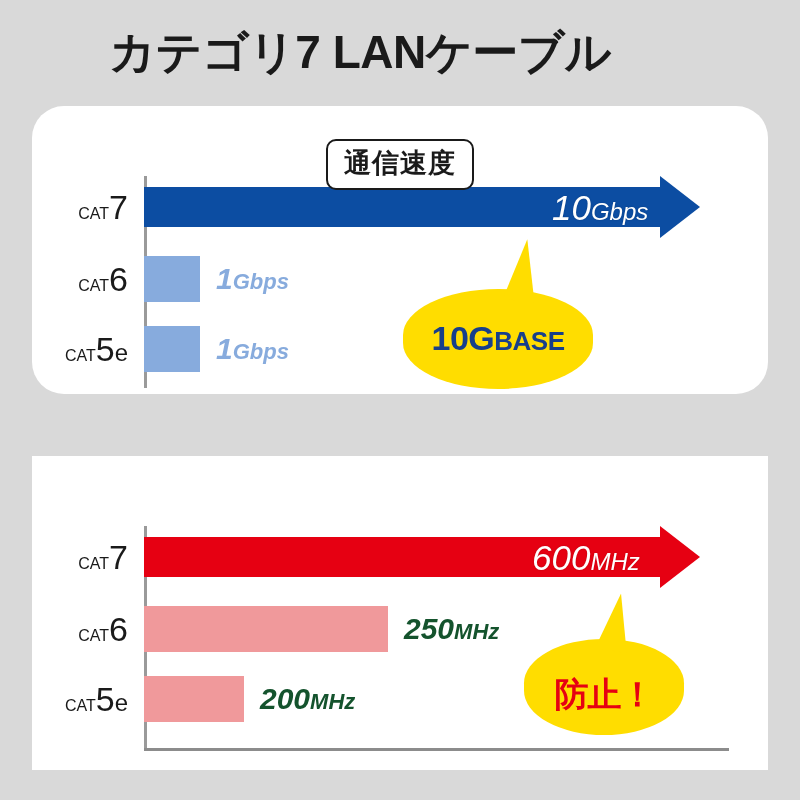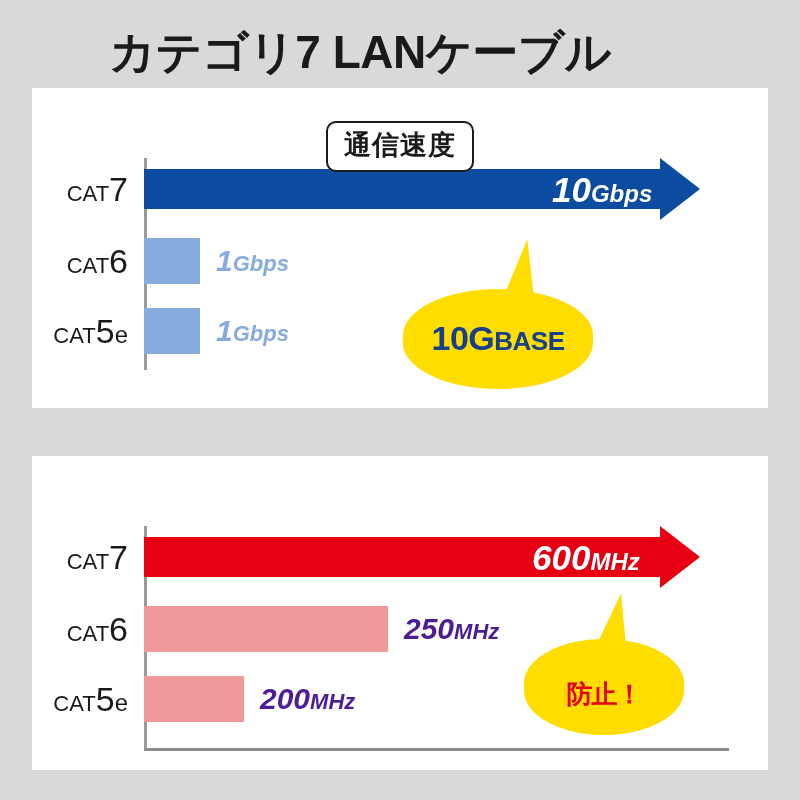--- a/index.html
+++ b/index.html
@@ -30,21 +30,21 @@
     white-space: nowrap;
   }
 
   
   .panel {
     position: absolute;
     left: 32px;
     width: 736px;
     background: #ffffff;
   }
-  #panel-speed     { top: 88px; height: 320px; }
+  #panel-speed     { top: 106px; height: 288px; border-radius: 32px; }
   #panel-bandwidth { top: 456px; height: 314px; }
 
   
   .heading-chip {
     position: absolute;
     left: 50%;
     transform: translateX(-50%);
     border: 2px solid #1a1a1a;
     border-radius: 10px;
     background: #ffffff;
@@ -91,21 +91,21 @@
     position: absolute;
     right: 100%;
     margin-right: 16px;
     white-space: nowrap;
     color: #1a1a1a;
     font-weight: normal;
     line-height: 1;
     display: flex;
     align-items: baseline;
   }
-  .cat-label .cat-word { font-size: 22px; letter-spacing: 0px; }
+  .cat-label .cat-word { font-size: 16px; letter-spacing: 0px; }
   .cat-label .cat-num  { font-size: 34px; }
   .cat-label .cat-suf  { font-size: 24px; }
 
   
   .bar {
     height: 46px;
     display: block;
   }
   .bar-blue { background: #87abdd; }
   .bar-pink { background: #f0999b; }
@@ -134,21 +134,21 @@
   .arrow-red  .shaft { background: #e60012; }
   .arrow-red  .head  { border-left: 40px solid #e60012; }
 
   
   .arrow-value {
     position: absolute;
     top: 50%;
     transform: translateY(-50%);
     color: #ffffff;
     font-style: italic;
-    font-weight: bold;
+    font-weight: normal;
     white-space: nowrap;
     line-height: 1;
     display: flex;
     align-items: baseline;
     z-index: 3;
     text-shadow: 0 0 2px rgba(0,0,0,0.18);
   }
   .arrow-value .v-num  { font-size: 35px; }
   .arrow-value .v-unit { font-size: 24px; }
 
@@ -158,21 +158,21 @@
     font-style: italic;
     font-weight: bold;
     white-space: nowrap;
     line-height: 1;
     display: flex;
     align-items: baseline;
   }
   .bar-value .v-num  { font-size: 30px; }
   .bar-value .v-unit { font-size: 22px; }
   .val-blue { color: #87abdd; }
-  .val-pink { color: #4c1d95; }
+  .val-pink { color: #14532d; }
 
   
   .callout {
     position: absolute;
     background: #ffdd00;
     border-radius: 50% / 46%;
     display: flex;
     flex-direction: column;
     align-items: center;
     justify-content: center;
@@ -200,21 +200,21 @@
   #callout-10gbase .line1 .small { font-size: 26px; }
   #callout-10gbase .line2 { font-size: 27px; font-weight: bold; margin-top: 2px; letter-spacing: -0.5px; }
 
   #callout-error {
     left: 524px;  top: 639px;
     width: 160px; height: 96px;
     color: #e60012;
   }
   #callout-error .tail { top: -46px; left: 76px; transform: rotate(10deg); border-bottom-width: 58px; }
   #callout-error .line1 { font-size: 29px; font-weight: bold; letter-spacing: -1px; }
-  #callout-error .line2 { font-size: 26px; font-weight: bold; letter-spacing: -1px; margin-top: 16px; }
+  #callout-error .line2 { font-size: 34px; font-weight: bold; letter-spacing: -1px; margin-top: 16px; }
 
   
   .bottom-rule {
     position: absolute;
     left: 0;
     top: 222px;
     width: 585px;
     height: 3px;
     background: #8c8c8c;
   }

